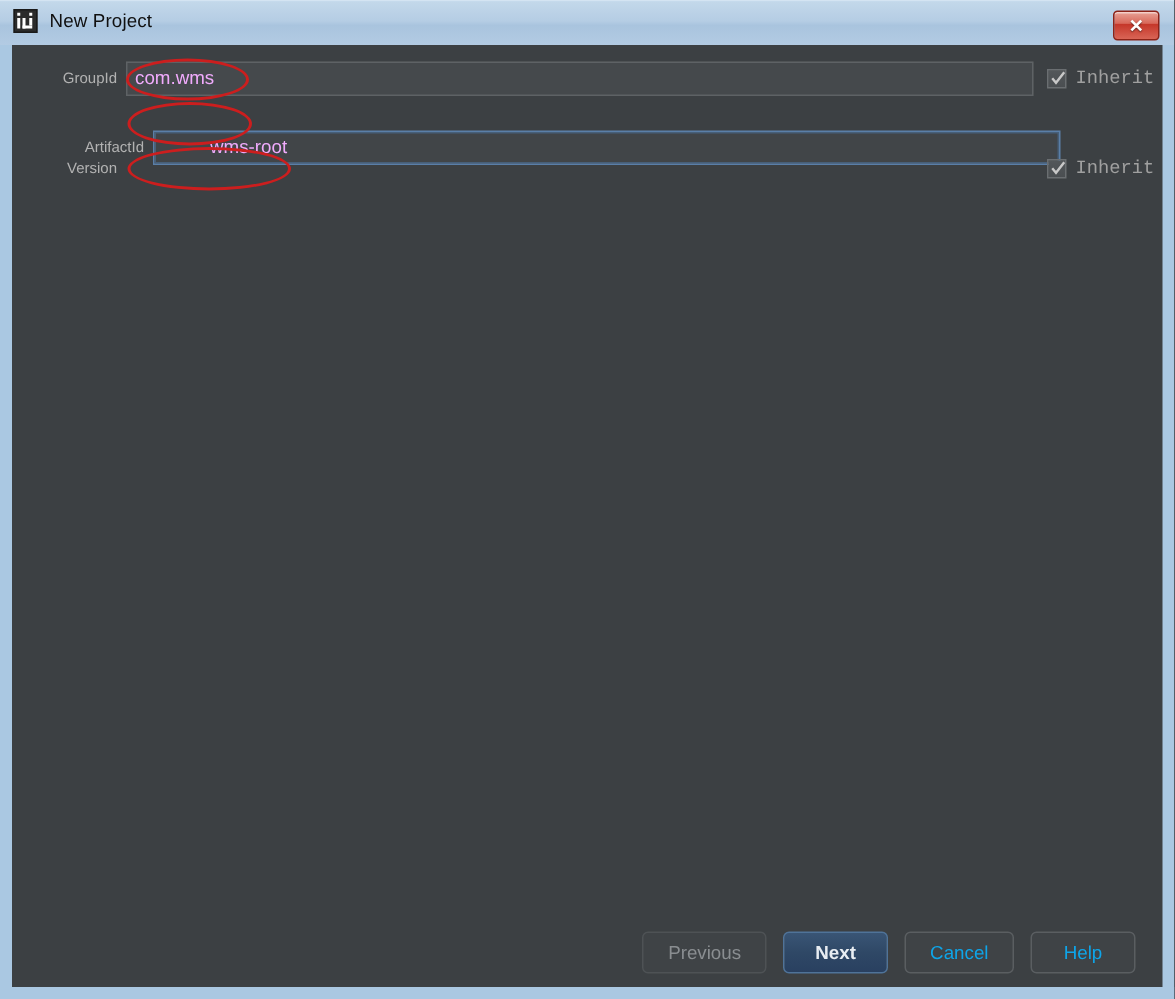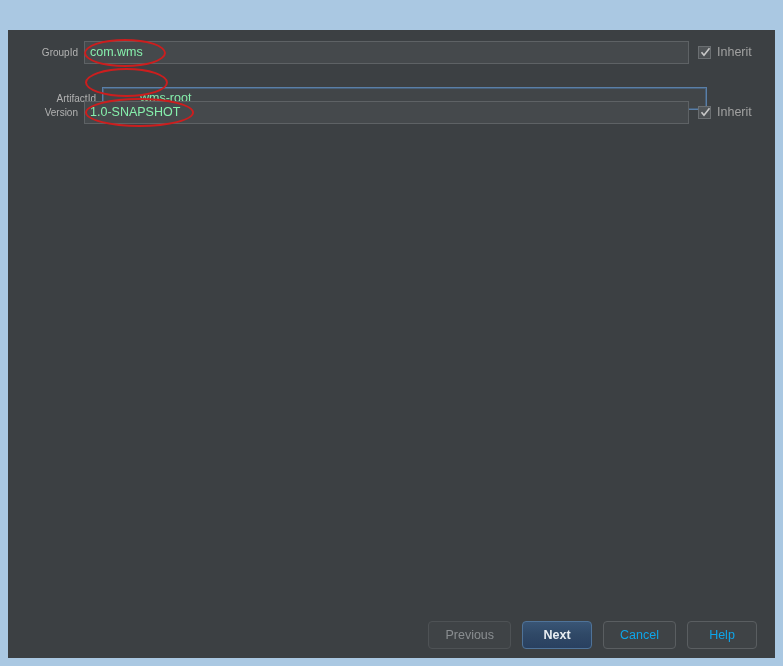--- a/index.html
+++ b/index.html
@@ -139,31 +139,32 @@
     background: #414548;
     border: 1px solid #5a7fa8;
     box-shadow: 0 0 0 1px #4a6party;
     padding-left: 37px;
   }
   .text-field.focused {
     box-shadow: inset 0 0 0 1px #475f78;
   }
   .field-value {
     font-size: 12.5px;
-    color: #86efac;
+    color: #f0abfc;
     white-space: nowrap;
   }
 
   .inherit-box {
     position: absolute;
     left: 690px;
     display: flex;
     align-items: center;
     gap: 6px;
     cursor: default;
+    font-family: Liberation Mono, monospace;
   }
   .checkbox {
     width: 13px;
     height: 13px;
     box-sizing: border-box;
     background: linear-gradient(to bottom, #53575a, #4a4e51);
     border: 1px solid #6a6e71;
     position: relative;
   }
   .checkbox svg {
@@ -229,20 +230,38 @@
     border: 1px solid #4f7399;
     color: #e8edf2;
     font-weight: bold;
   }
 </style>
 </head>
 <body>
 
 <div id="window">
 
+  <div id="titlebar">
+    <div id="titlebar-left">
+      <span class="ij-icon">
+        <svg width="14" height="14" viewBox="0 0 14 14">
+          <rect x="1.5" y="1.5" width="2" height="2" fill="#ffffff"></rect>
+          <rect x="9.5" y="1.5" width="2" height="2" fill="#ffffff"></rect>
+          <rect x="1.5" y="5" width="2" height="7" fill="#ffffff"></rect>
+          <rect x="5" y="5" width="2" height="7" fill="#ffffff"></rect>
+          <rect x="9.5" y="5" width="2" height="5" fill="#ffffff"></rect>
+          <rect x="5" y="10" width="6.5" height="2" fill="#ffffff"></rect>
+        </svg>
+      </span>
+      <span id="window-title">New Project</span>
+    </div>
+    <div id="close-button">
+      <span class="x-glyph">✕</span>
+    </div>
+  </div>
 
   <div id="frame-border"></div>
 
   <div id="content">
 
     <div id="form">
 
       <div class="form-row" id="row-groupid">
         <span class="field-label">GroupId</span>
         <div class="text-field">
@@ -260,23 +279,20 @@
 
       <div class="form-row" id="row-artifactid">
         <span class="field-label">ArtifactId</span>
         <div class="text-field focused">
           <span class="field-value">wms-root</span>
         </div>
       </div>
 
       <div class="form-row" id="row-version">
         <span class="field-label">Version</span>
-        <div class="text-field">
-          <span class="field-value">1.0-SNAPSHOT</span>
-        </div>
         <div class="inherit-box">
           <span class="checkbox">
             <svg width="11" height="11" viewBox="0 0 11 11">
               <path d="M1.5 5.2 L4 8.2 L9.5 1.2" stroke="#c8c8c8" stroke-width="1.6" fill="none"></path>
             </svg>
           </span>
           <span class="inherit-label">Inherit</span>
         </div>
       </div>
     </div>

